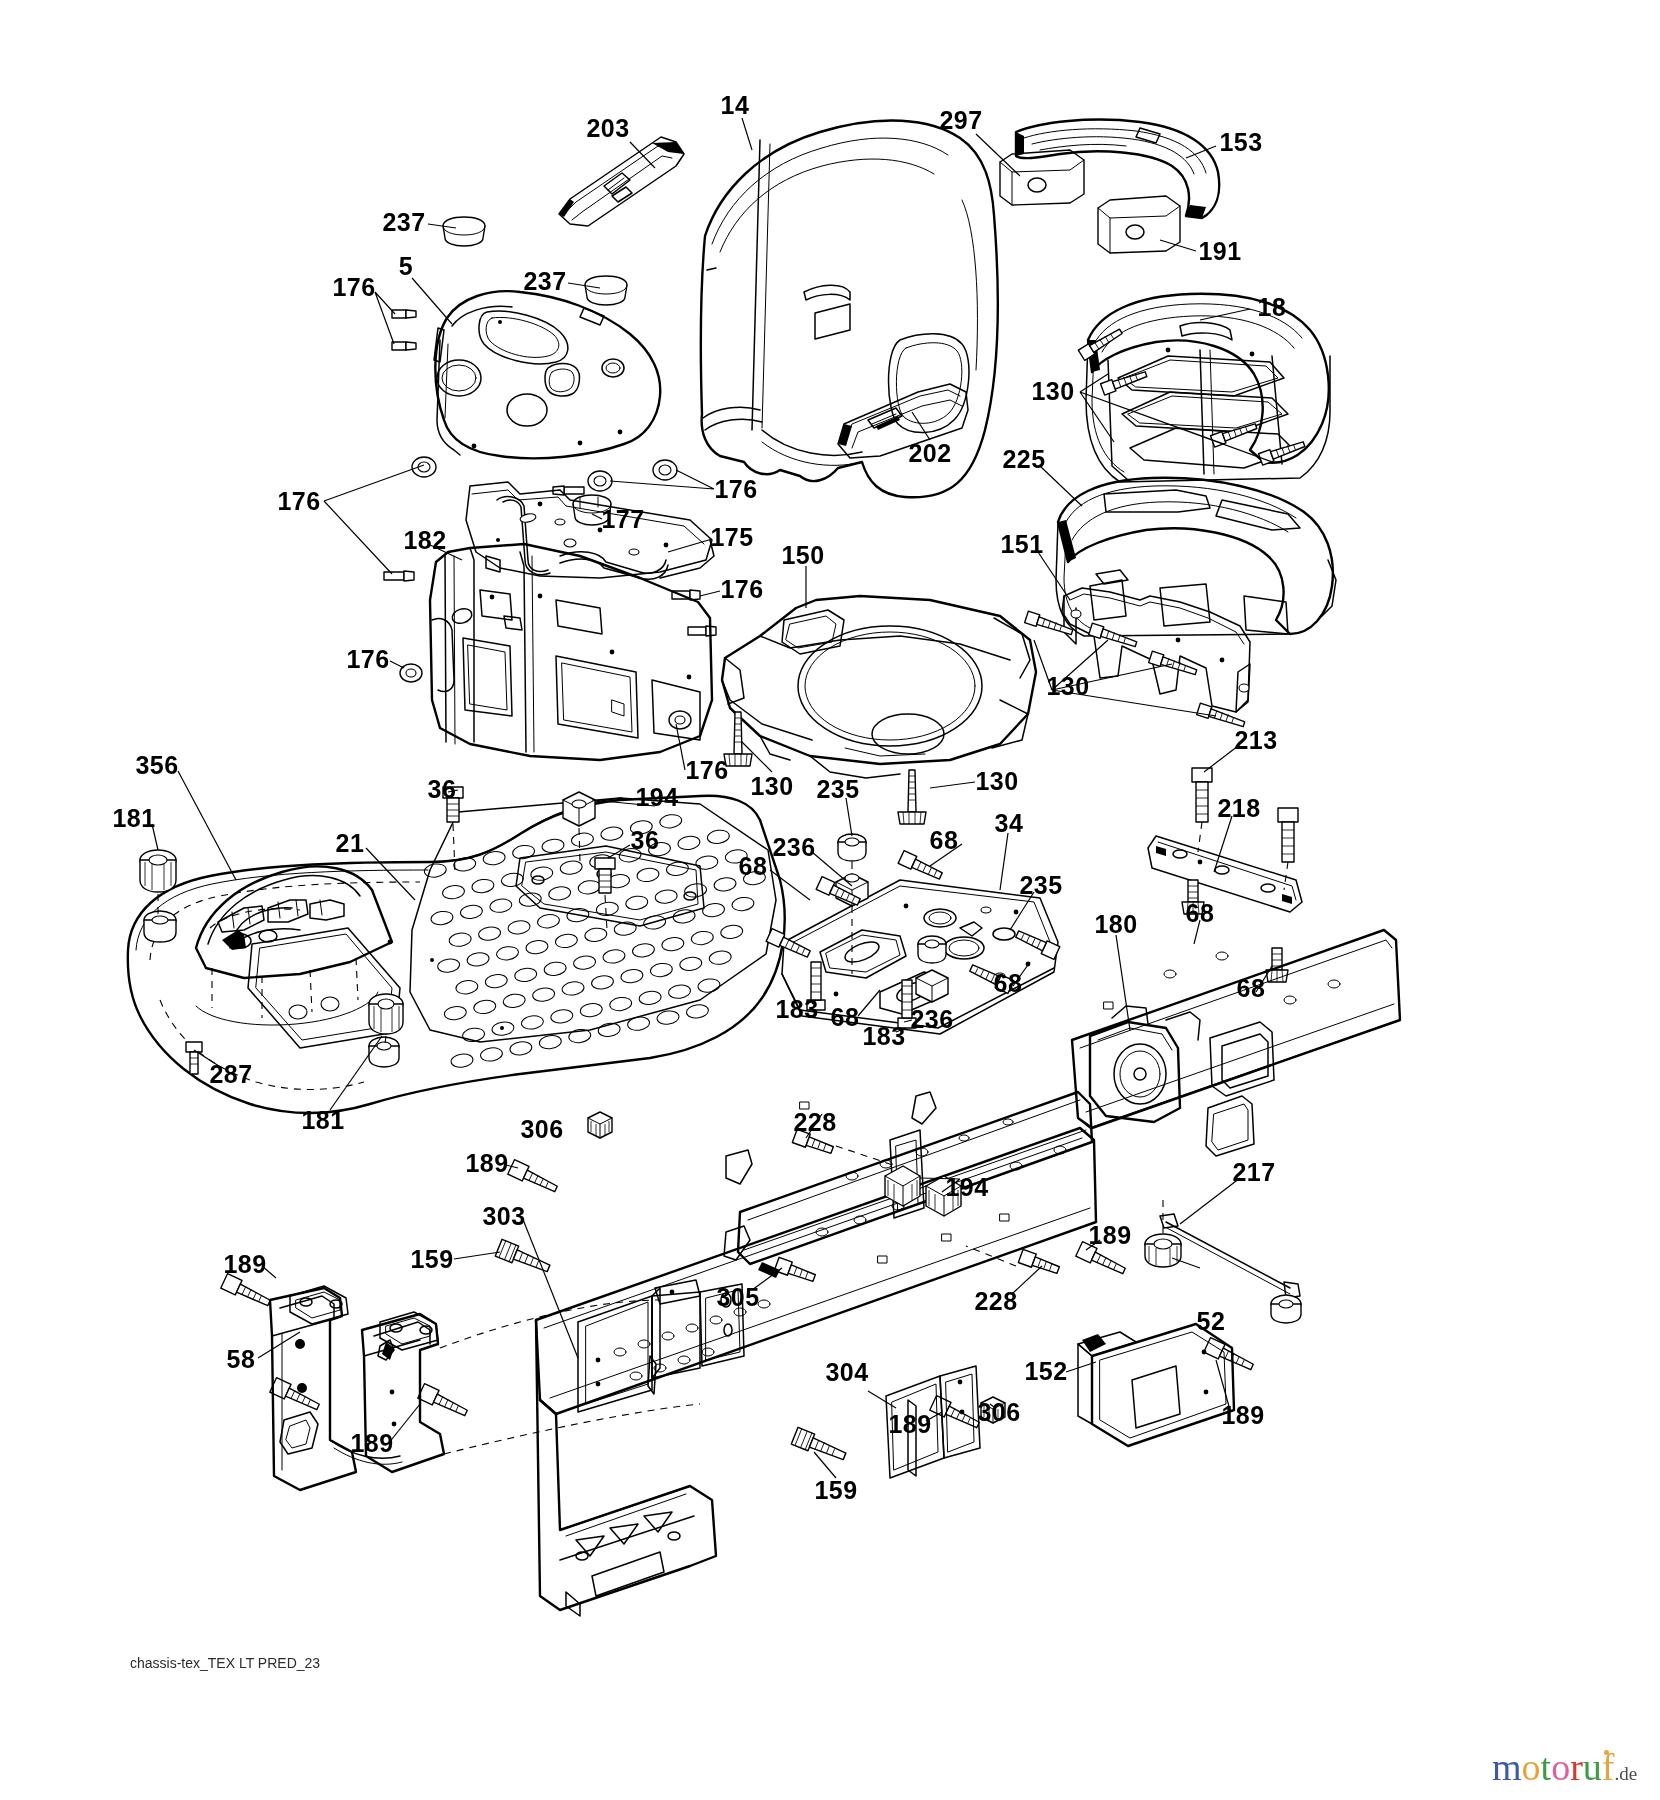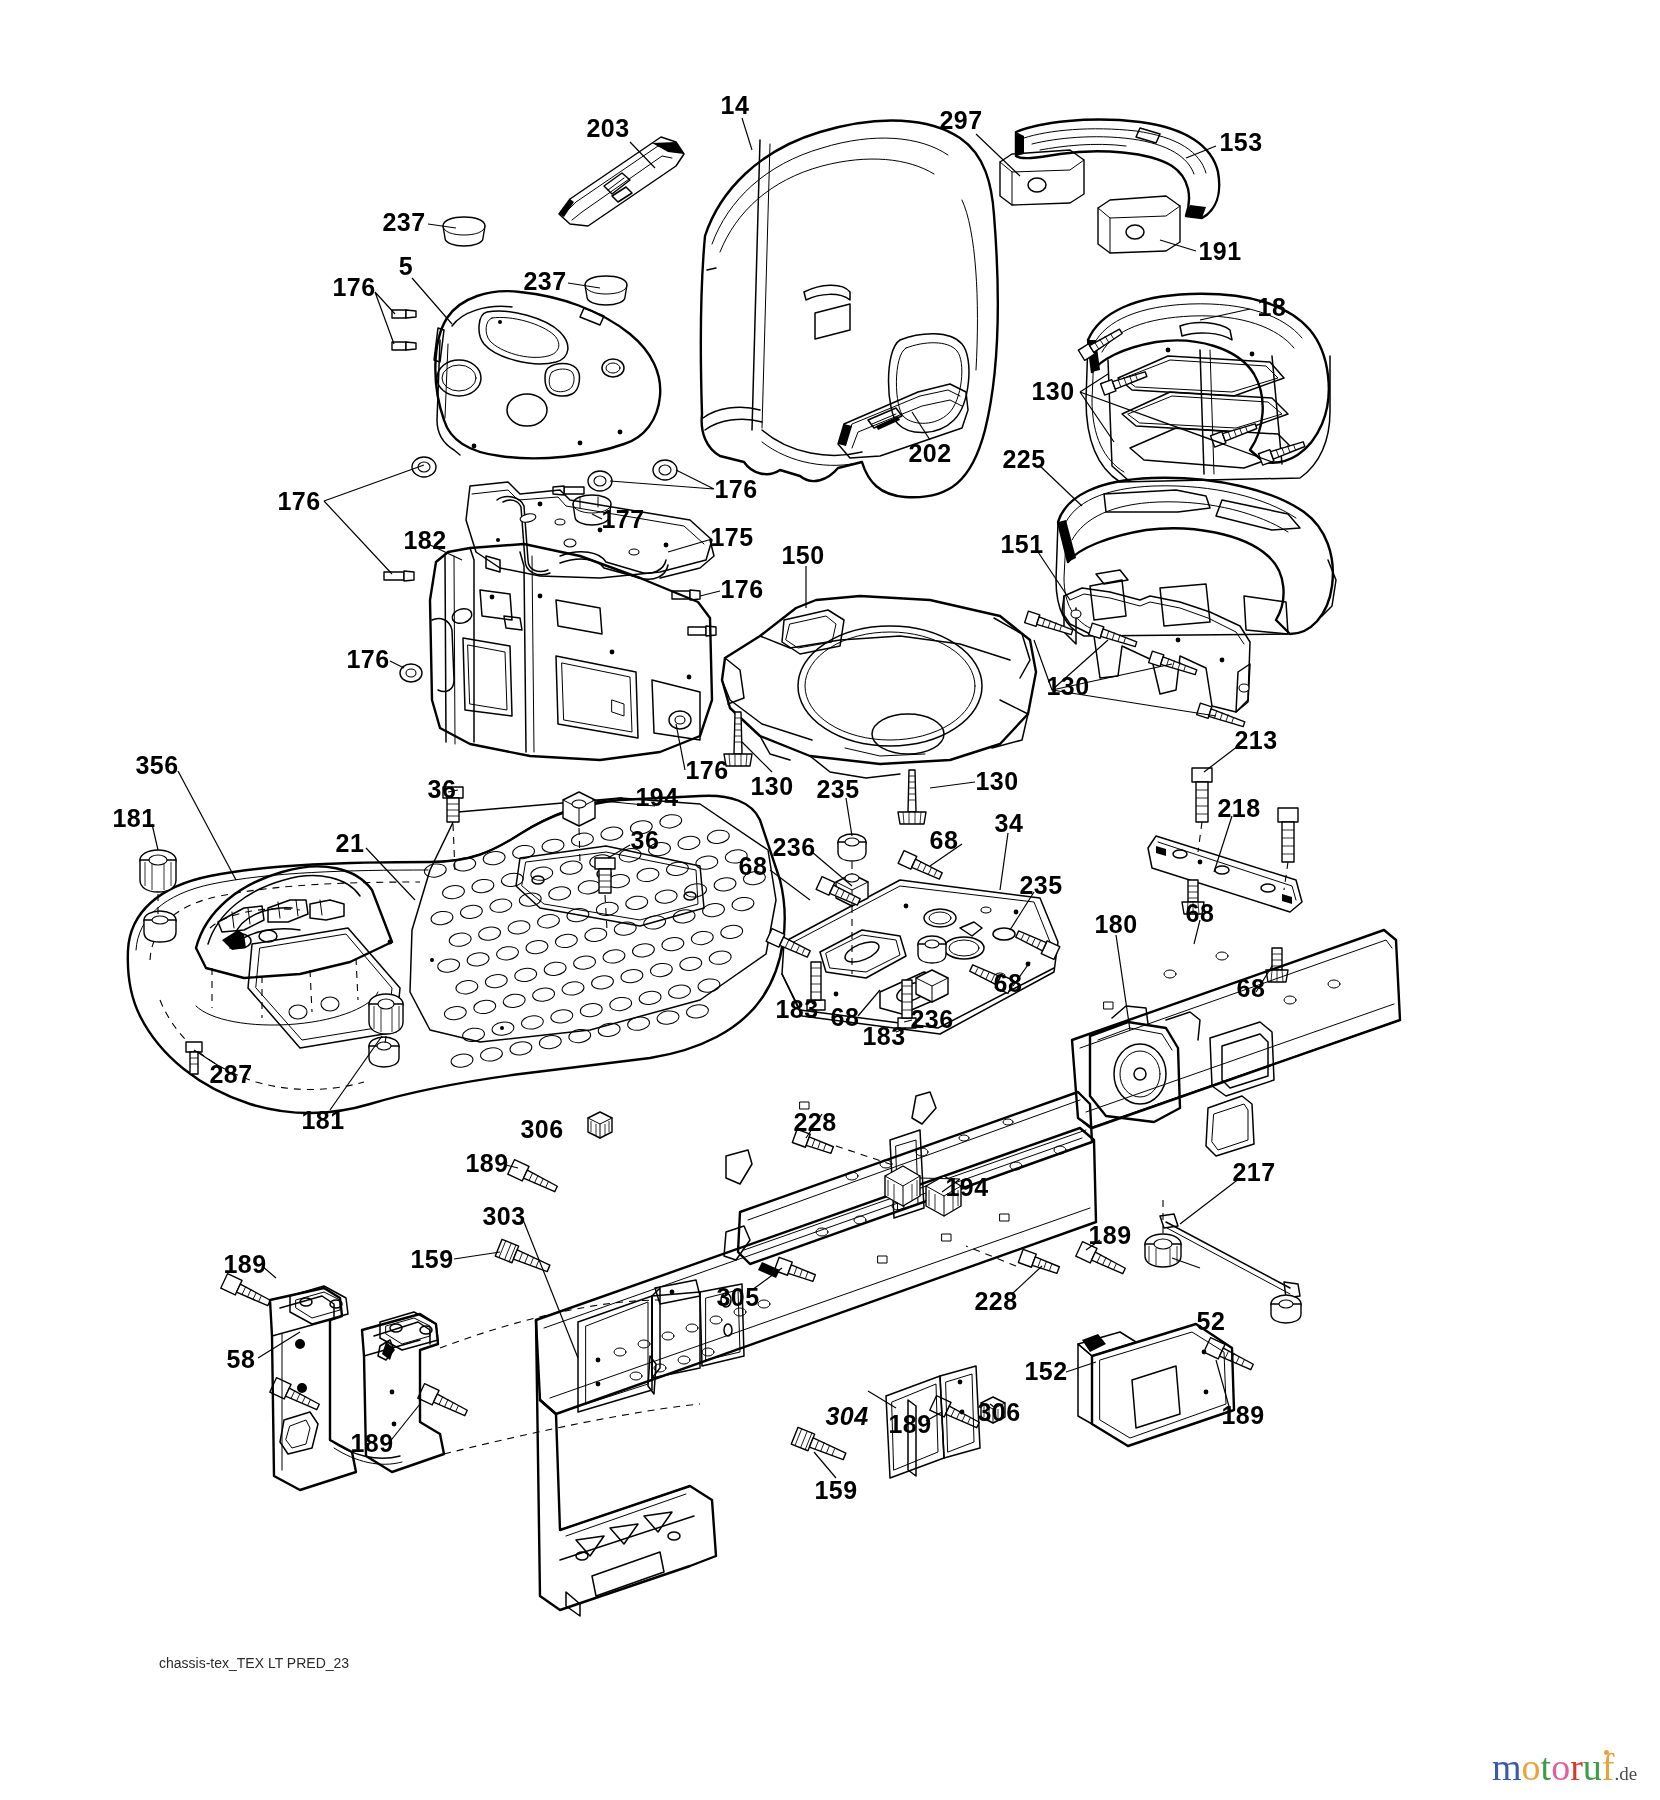--- a/index.html
+++ b/index.html
@@ -37,21 +37,20 @@
     user-select: none;
   }
   #caption {
     position: absolute;
     left: 130px;
     top: 1655px;
     font-family: "Liberation Sans", sans-serif;
     font-size: 14px;
     color: #2b2b2b;
     white-space: nowrap;
-    margin-left: 29px;
   }
   #watermark {
     position: absolute;
     left: 1492px;
     top: 1748px;
     font-family: "Liberation Serif", serif;
     font-size: 38px;
     line-height: 1;
     white-space: nowrap;
     user-select: none;
@@ -1188,21 +1187,21 @@
       <div class="callout" style="left: 1254px; top: 1172px;">217</div>
       <div class="callout" style="left: 504px; top: 1216px;">303</div>
       <div class="callout" style="left: 1110px; top: 1235px;">189</div>
       <div class="callout" style="left: 245px; top: 1264px;">189</div>
       <div class="callout" style="left: 432px; top: 1259px;">159</div>
       <div class="callout" style="left: 1211px; top: 1321px;">52</div>
       <div class="callout" style="left: 738px; top: 1297px;">305</div>
       <div class="callout" style="left: 996px; top: 1301px;">228</div>
       <div class="callout" style="left: 241px; top: 1359px;">58</div>
       <div class="callout" style="left: 1046px; top: 1371px;">152</div>
-      <div class="callout" style="left: 847px; top: 1416px; font-style: italic;">304</div>
+      <div class="callout" style="left: 847px; top: 1372px;">304</div>
       <div class="callout" style="left: 1243px; top: 1415px;">189</div>
       <div class="callout" style="left: 910px; top: 1424px;">189</div>
       <div class="callout" style="left: 999px; top: 1412px;">306</div>
       <div class="callout" style="left: 372px; top: 1443px;">189</div>
       <div class="callout" style="left: 836px; top: 1490px;">159</div>
     </div>
 
   <div id="caption">chassis-tex_TEX LT PRED_23</div>
 
   <div id="watermark">

